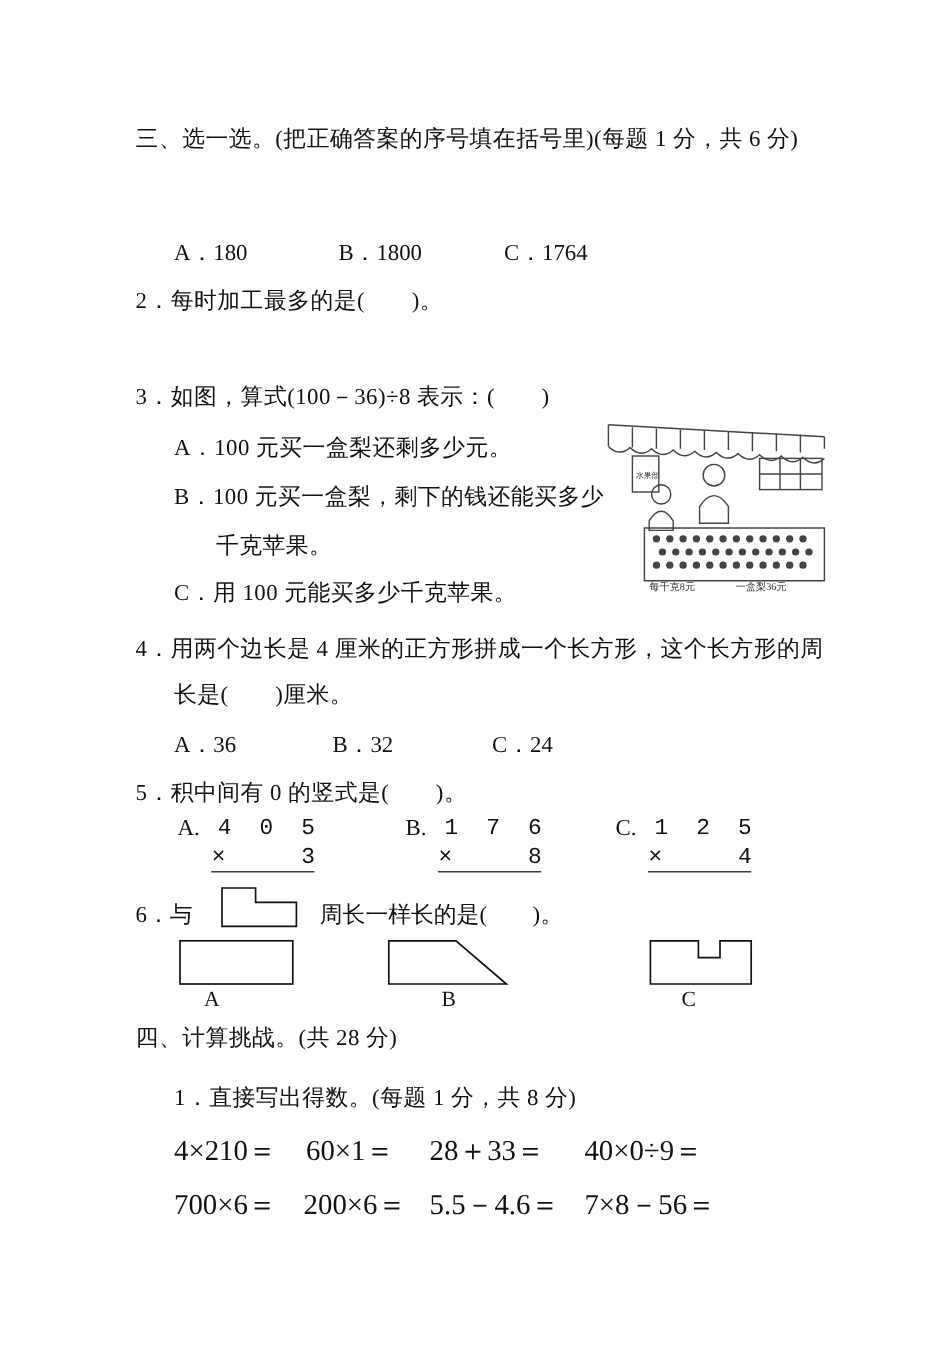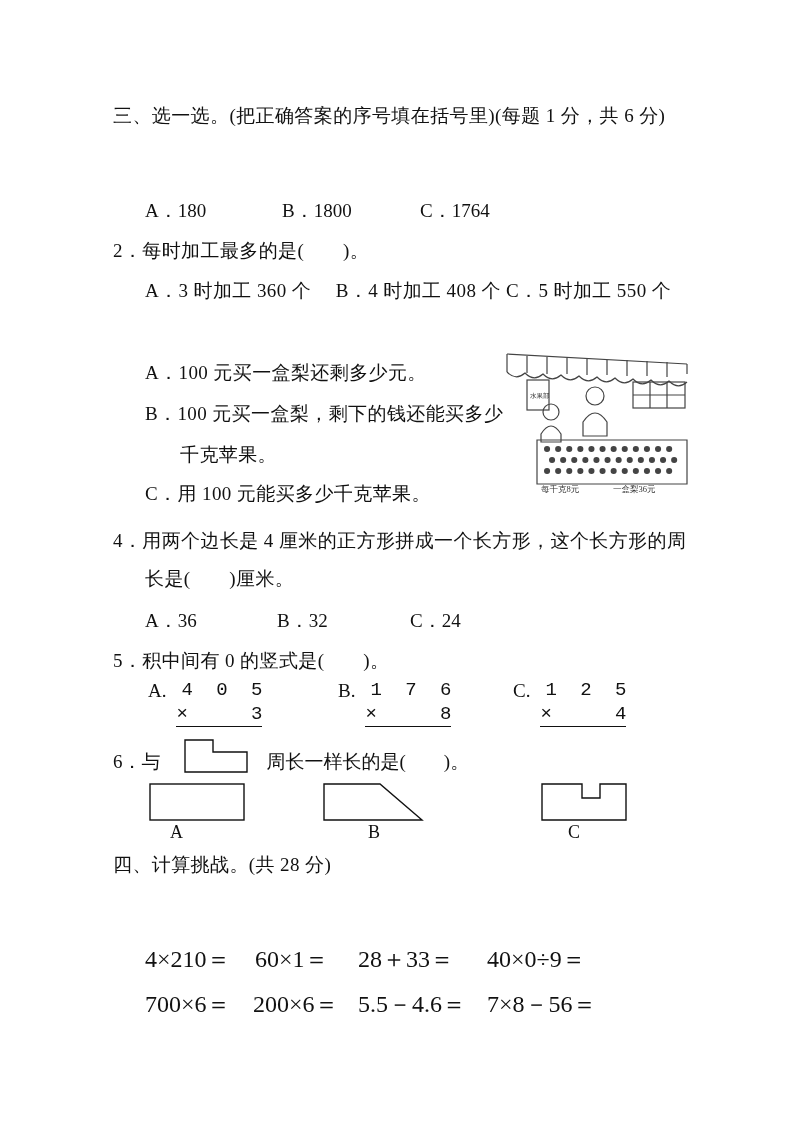--- a/index.html
+++ b/index.html
@@ -30,22 +30,22 @@
 
 <div class="page">
 
   <div class="line" style="left:113px; top:103px">三、选一选。(把正确答案的序号填在括号里)(每题 1 分，共 6 分)</div>
 
   <span class="opt" style="left:145px; top:198px">A．180</span>
   <span class="opt" style="left:282px; top:198px">B．1800</span>
   <span class="opt" style="left:420px; top:198px">C．1764</span>
 
   <div class="line" style="left:113px; top:238px">2．每时加工最多的是(　　)。</div>
-  <div class="line" style="left:145px; top:278px">A．3 时加工 360 个　 B．4 时加工 408 个 C．5 时加工 550 个</div>
 
+  <div class="line" style="left:113px; top:318px">3．如图，算式(100－36)÷8 表示：(　　)</div>
   <div class="line" style="left:145px; top:360px">A．100 元买一盒梨还剩多少元。</div>
   <div class="line" style="left:145px; top:401px">B．100 元买一盒梨，剩下的钱还能买多少</div>
   <div class="line" style="left:180px; top:442px">千克苹果。</div>
   <div class="line" style="left:145px; top:481px">C．用 100 元能买多少千克苹果。</div>
 
   <svg class="illus" width="188" height="146" viewBox="0 0 188 146">
     <g stroke="#444" fill="none" stroke-width="1.2">
       <path d="M4,6 L184,16"></path>
       <path d="M4,24 q9,9 18,1 q9,9 18,1 q9,9 18,1 q9,9 18,1 q9,9 18,1 q9,9 18,1 q9,9 18,1 q9,9 18,1 q9,9 18,1 q9,9 18,1"></path>
       <path d="M4,6 L4,24 M184,16 L184,26"></path>
@@ -124,20 +124,21 @@
   </svg>
   <svg class="shape" style="left:540px; top:782px" width="90" height="42" viewBox="0 0 90 42">
     <path d="M2,2 L42,2 L42,16 L60,16 L60,2 L86,2 L86,38 L2,38 Z" fill="none" stroke="#111" stroke-width="1.4"></path>
   </svg>
 
   <span class="shape-label" style="left:170px; top:822px">A</span>
   <span class="shape-label" style="left:368px; top:822px">B</span>
   <span class="shape-label" style="left:568px; top:822px">C</span>
 
   <div class="line" style="left:113px; top:852px">四、计算挑战。(共 28 分)</div>
+  <div class="line" style="left:145px; top:902px">1．直接写出得数。(每题 1 分，共 8 分)</div>
 
   <span class="calc" style="left:145px; top:943px">4×210＝</span>
   <span class="calc" style="left:255px; top:943px">60×1＝</span>
   <span class="calc" style="left:358px; top:943px">28＋33＝</span>
   <span class="calc" style="left:487px; top:943px">40×0÷9＝</span>
 
   <span class="calc" style="left:145px; top:988px">700×6＝</span>
   <span class="calc" style="left:253px; top:988px">200×6＝</span>
   <span class="calc" style="left:358px; top:988px">5.5－4.6＝</span>
   <span class="calc" style="left:487px; top:988px">7×8－56＝</span>

